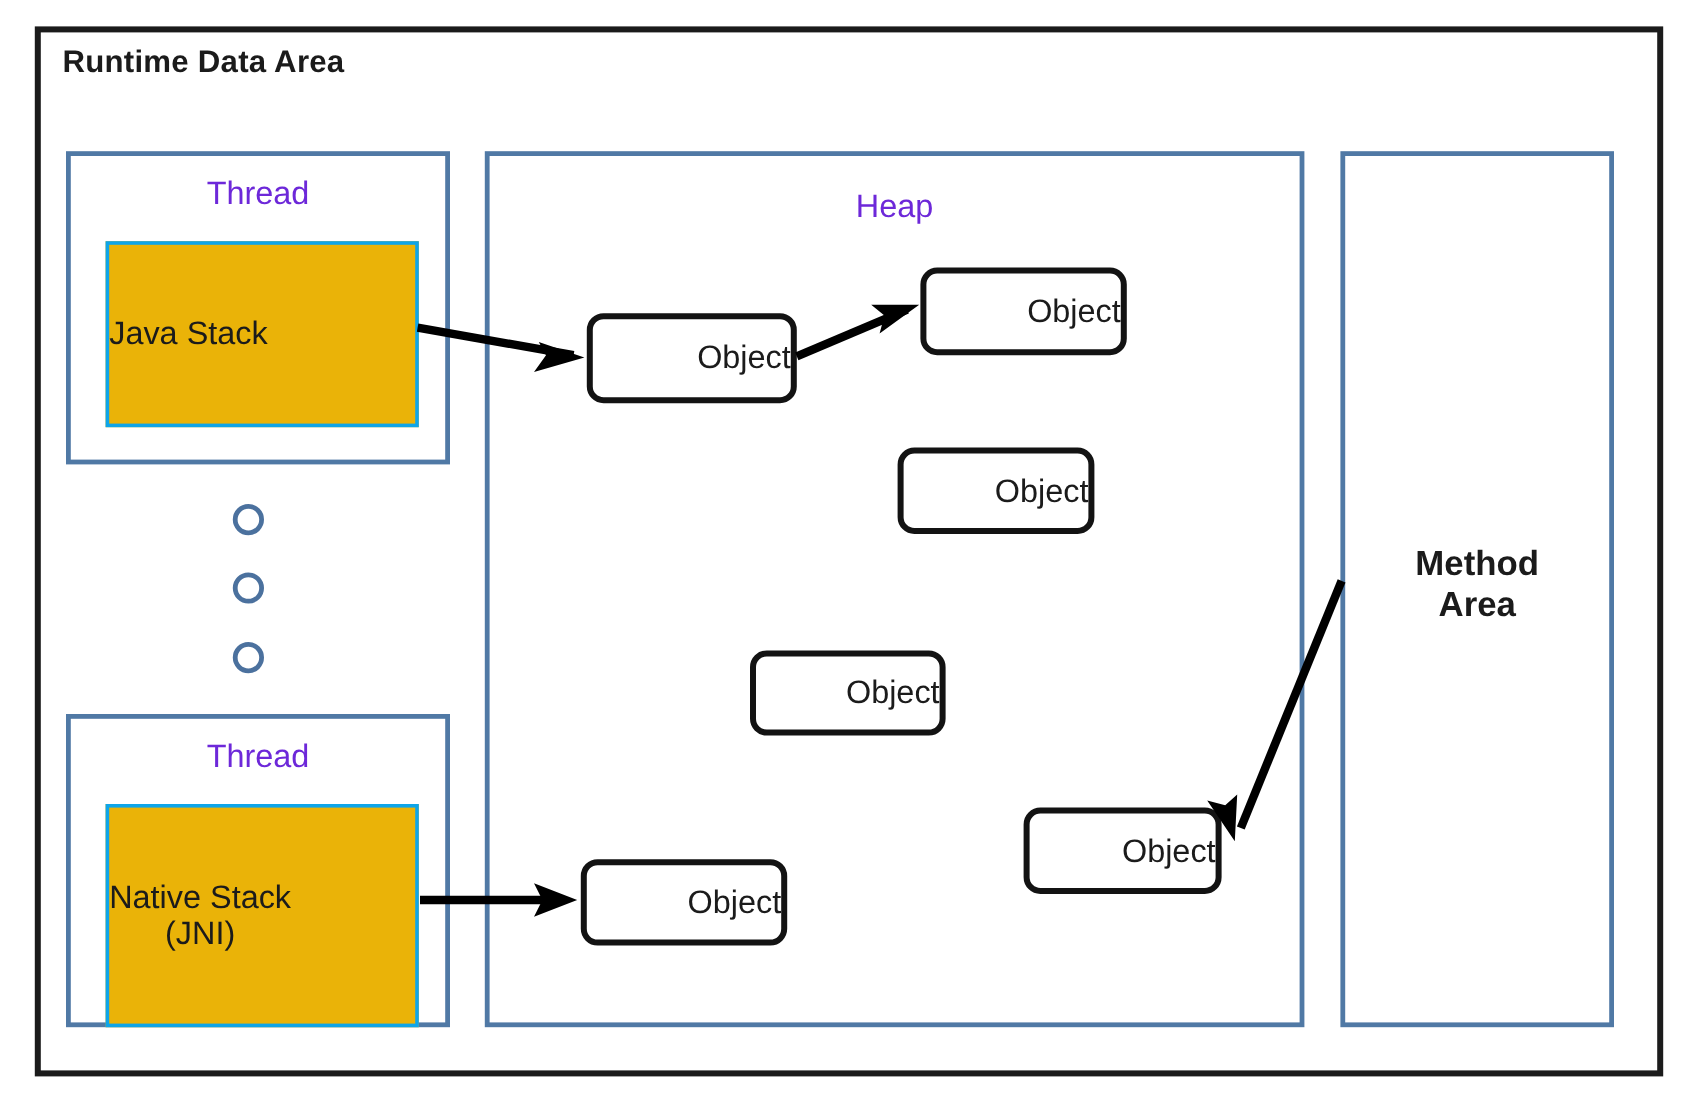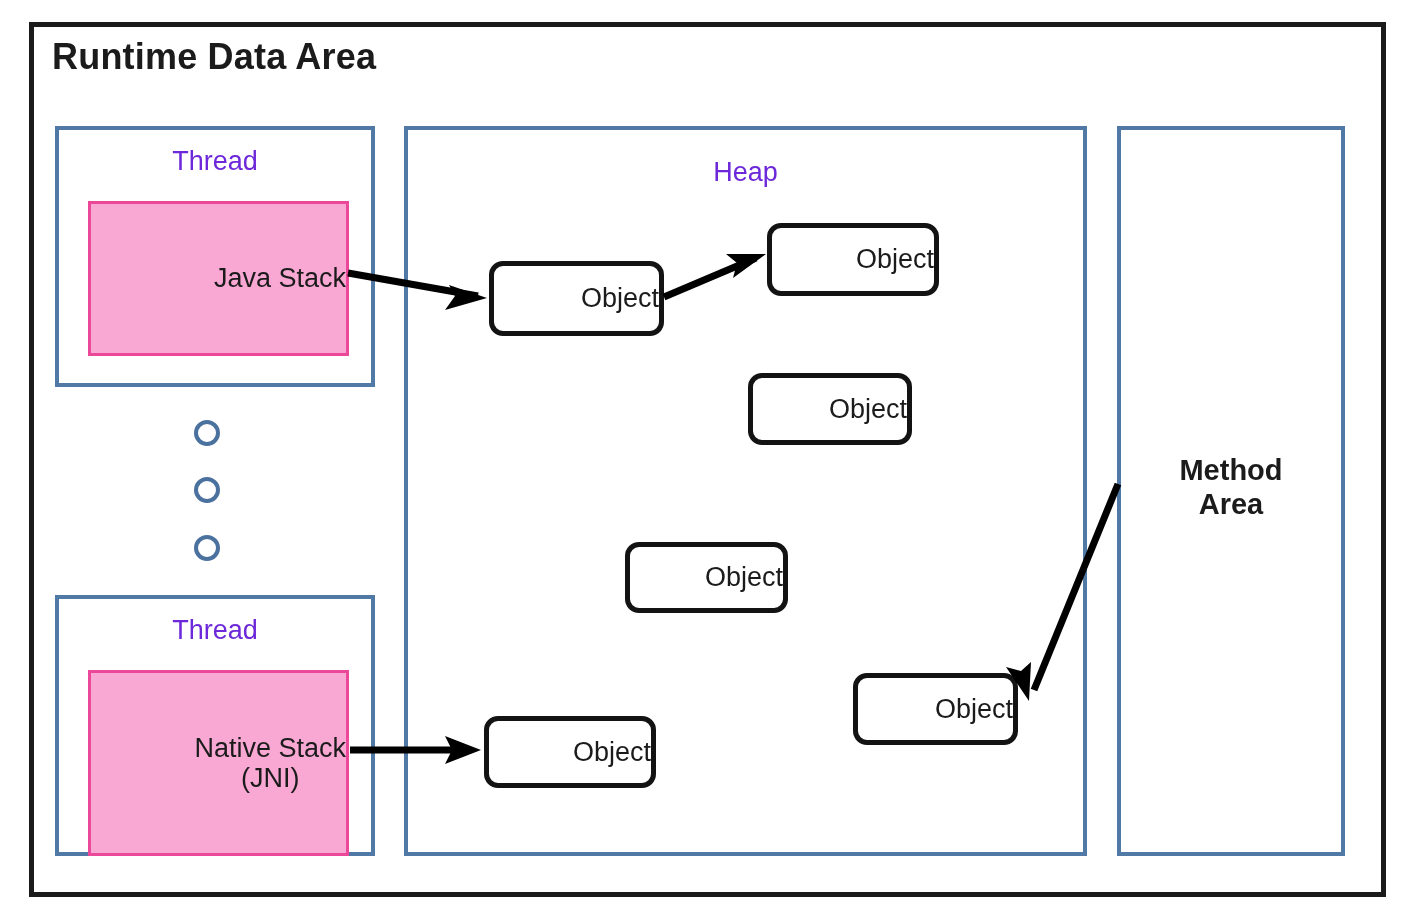--- a/index.html
+++ b/index.html
@@ -26,21 +26,21 @@
     width: 1357px;
     height: 875px;
     border: 5px solid #1b1b1b;
     background: #ffffff;
     box-sizing: border-box;
   }
   .area-title {
     position: absolute;
     left: 52px;
     top: 36px;
-    font-size: 36px;
+    font-size: 26px;
     font-weight: bold;
     color: #1b1b1b;
     letter-spacing: 0.2px;
     white-space: nowrap;
   }
   
   .blue-box {
     position: absolute;
     border: 4px solid #5079a5;
     background: #ffffff;
@@ -51,26 +51,26 @@
     left: 0;
     right: 0;
     text-align: center;
     font-size: 27px;
     color: #6d28d9;
     white-space: nowrap;
   }
   
   .red-box {
     position: absolute;
-    border: 3px solid #ec4899;
-    background: #f9a8d4;
+    border: 3px solid #0ea5e9;
+    background: #eab308;
     box-sizing: border-box;
     display: flex;
     align-items: center;
-    justify-content: flex-end;
+    justify-content: flex-start;
   }
   .red-box-label {
     font-size: 27px;
     color: #1b1b1b;
     text-align: center;
     line-height: 1.12;
     white-space: pre-line;
   }
   
   .object-box {

